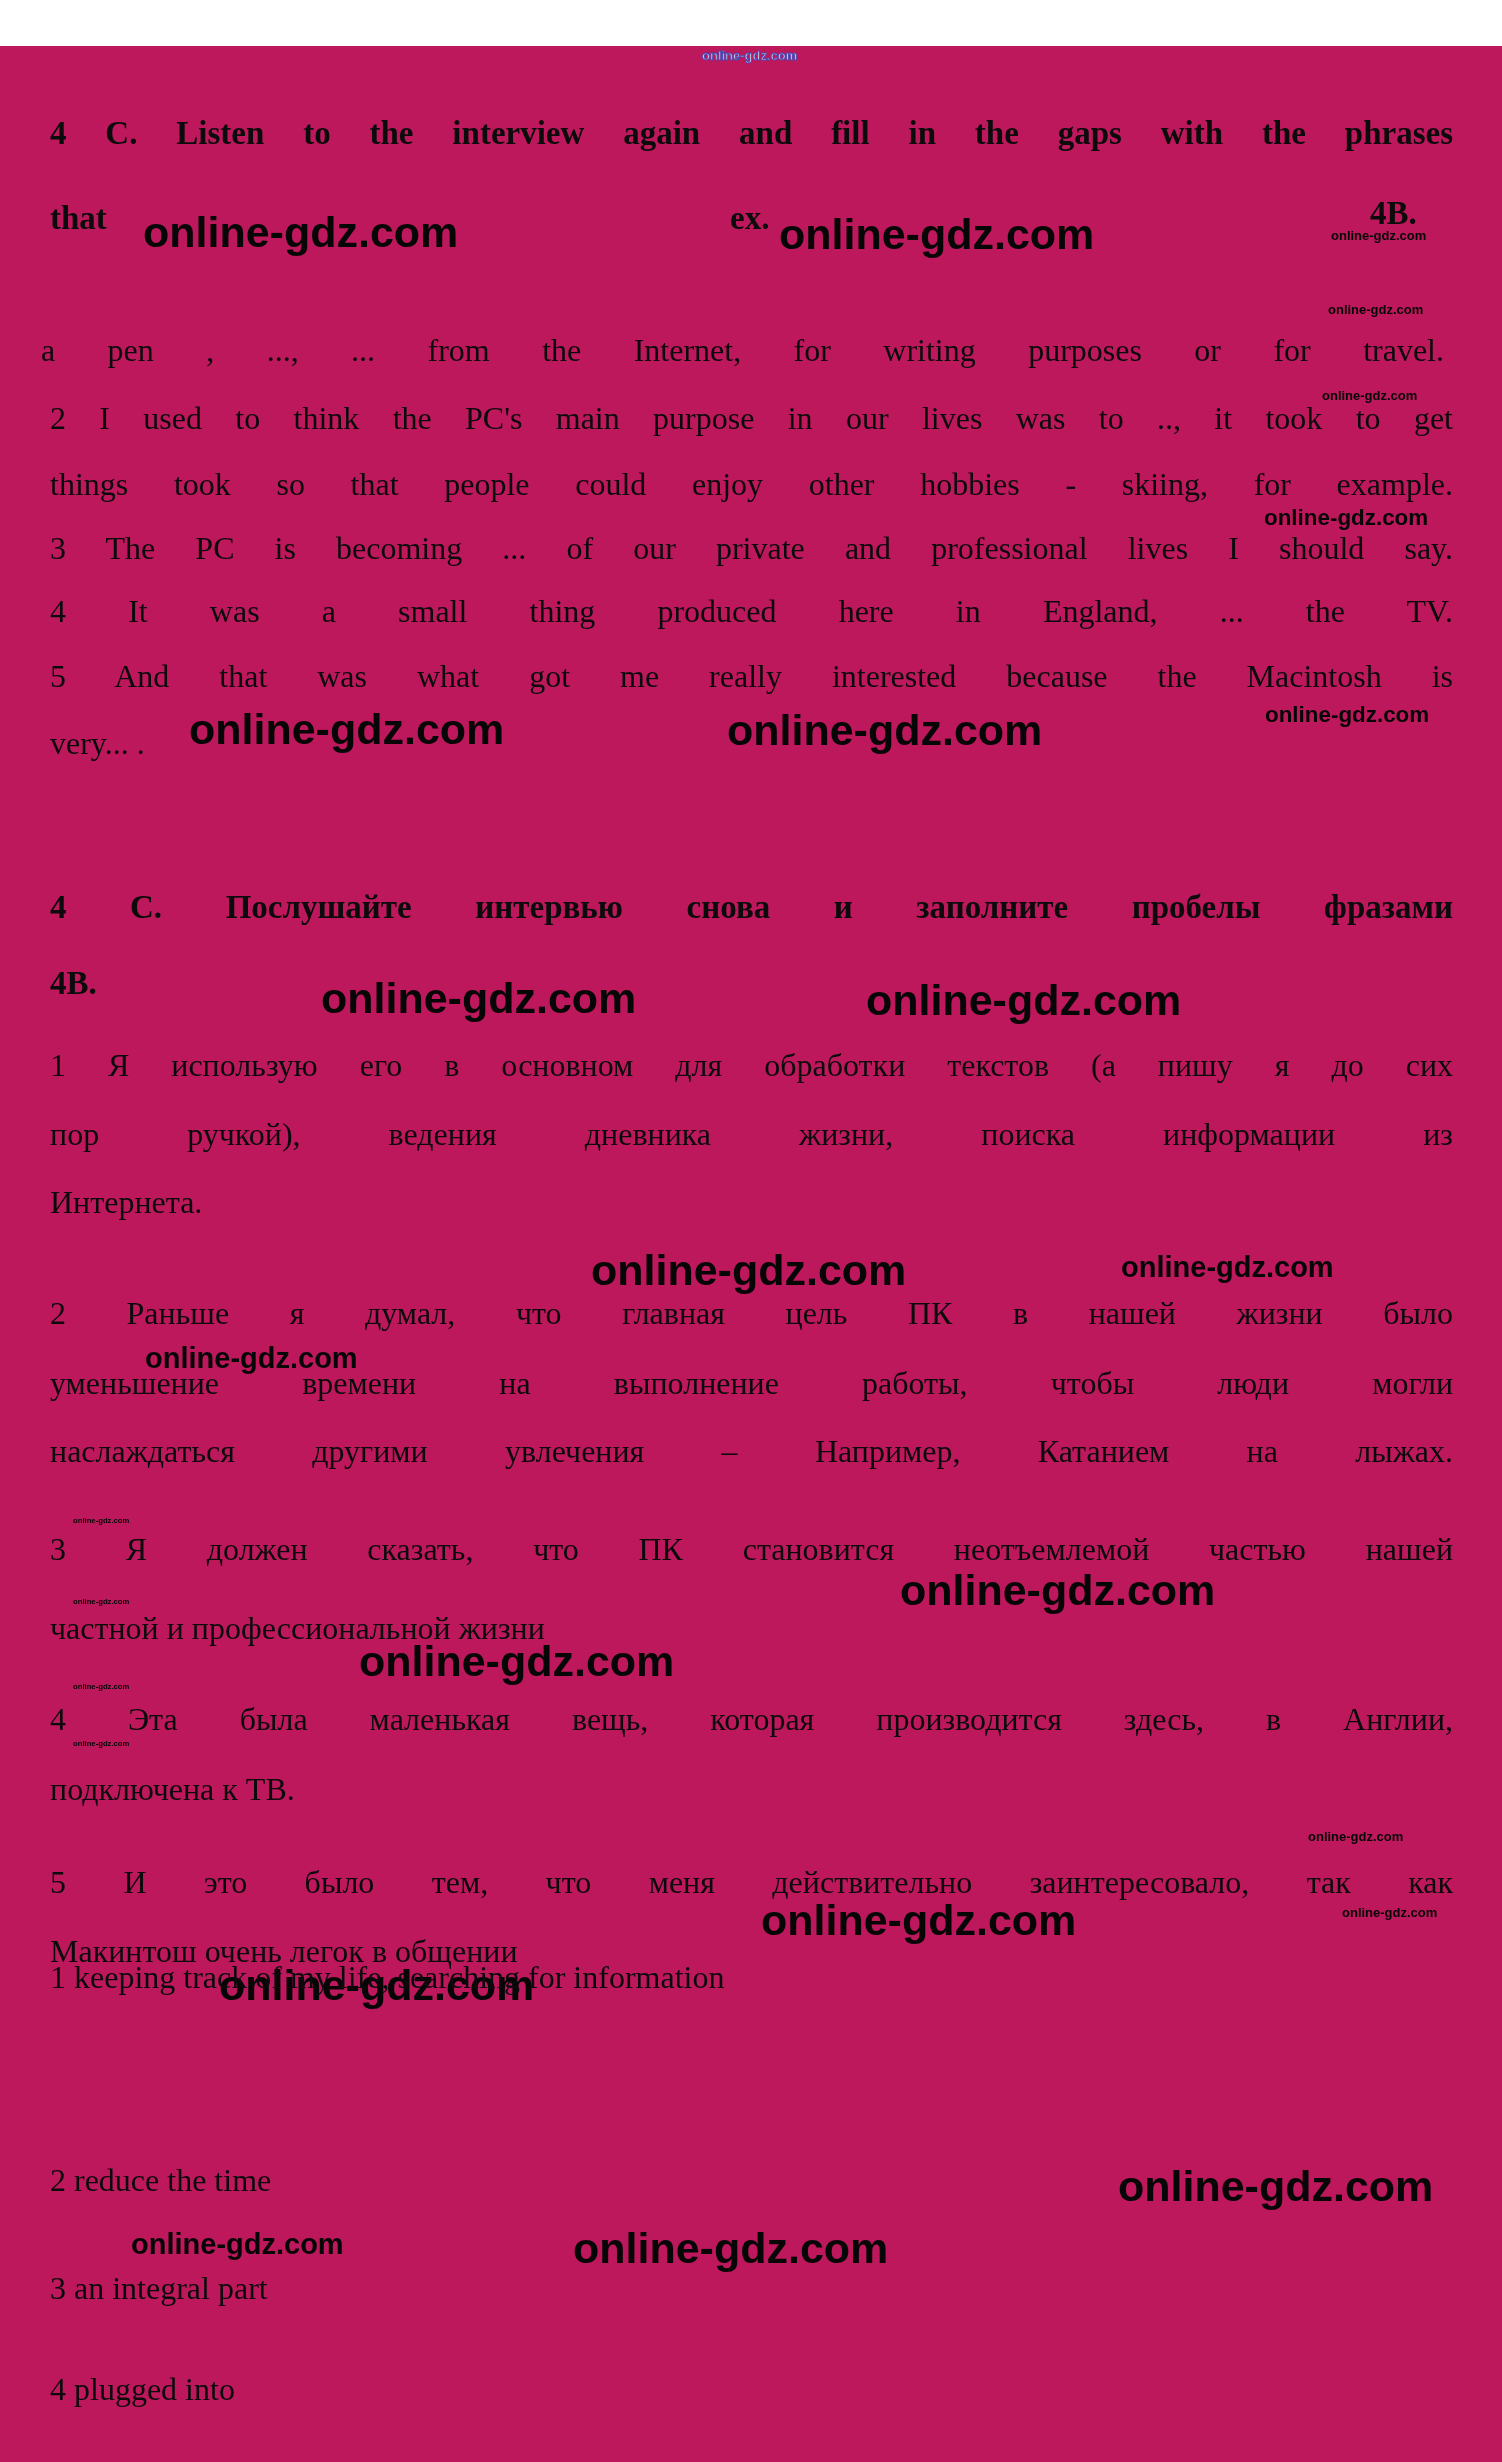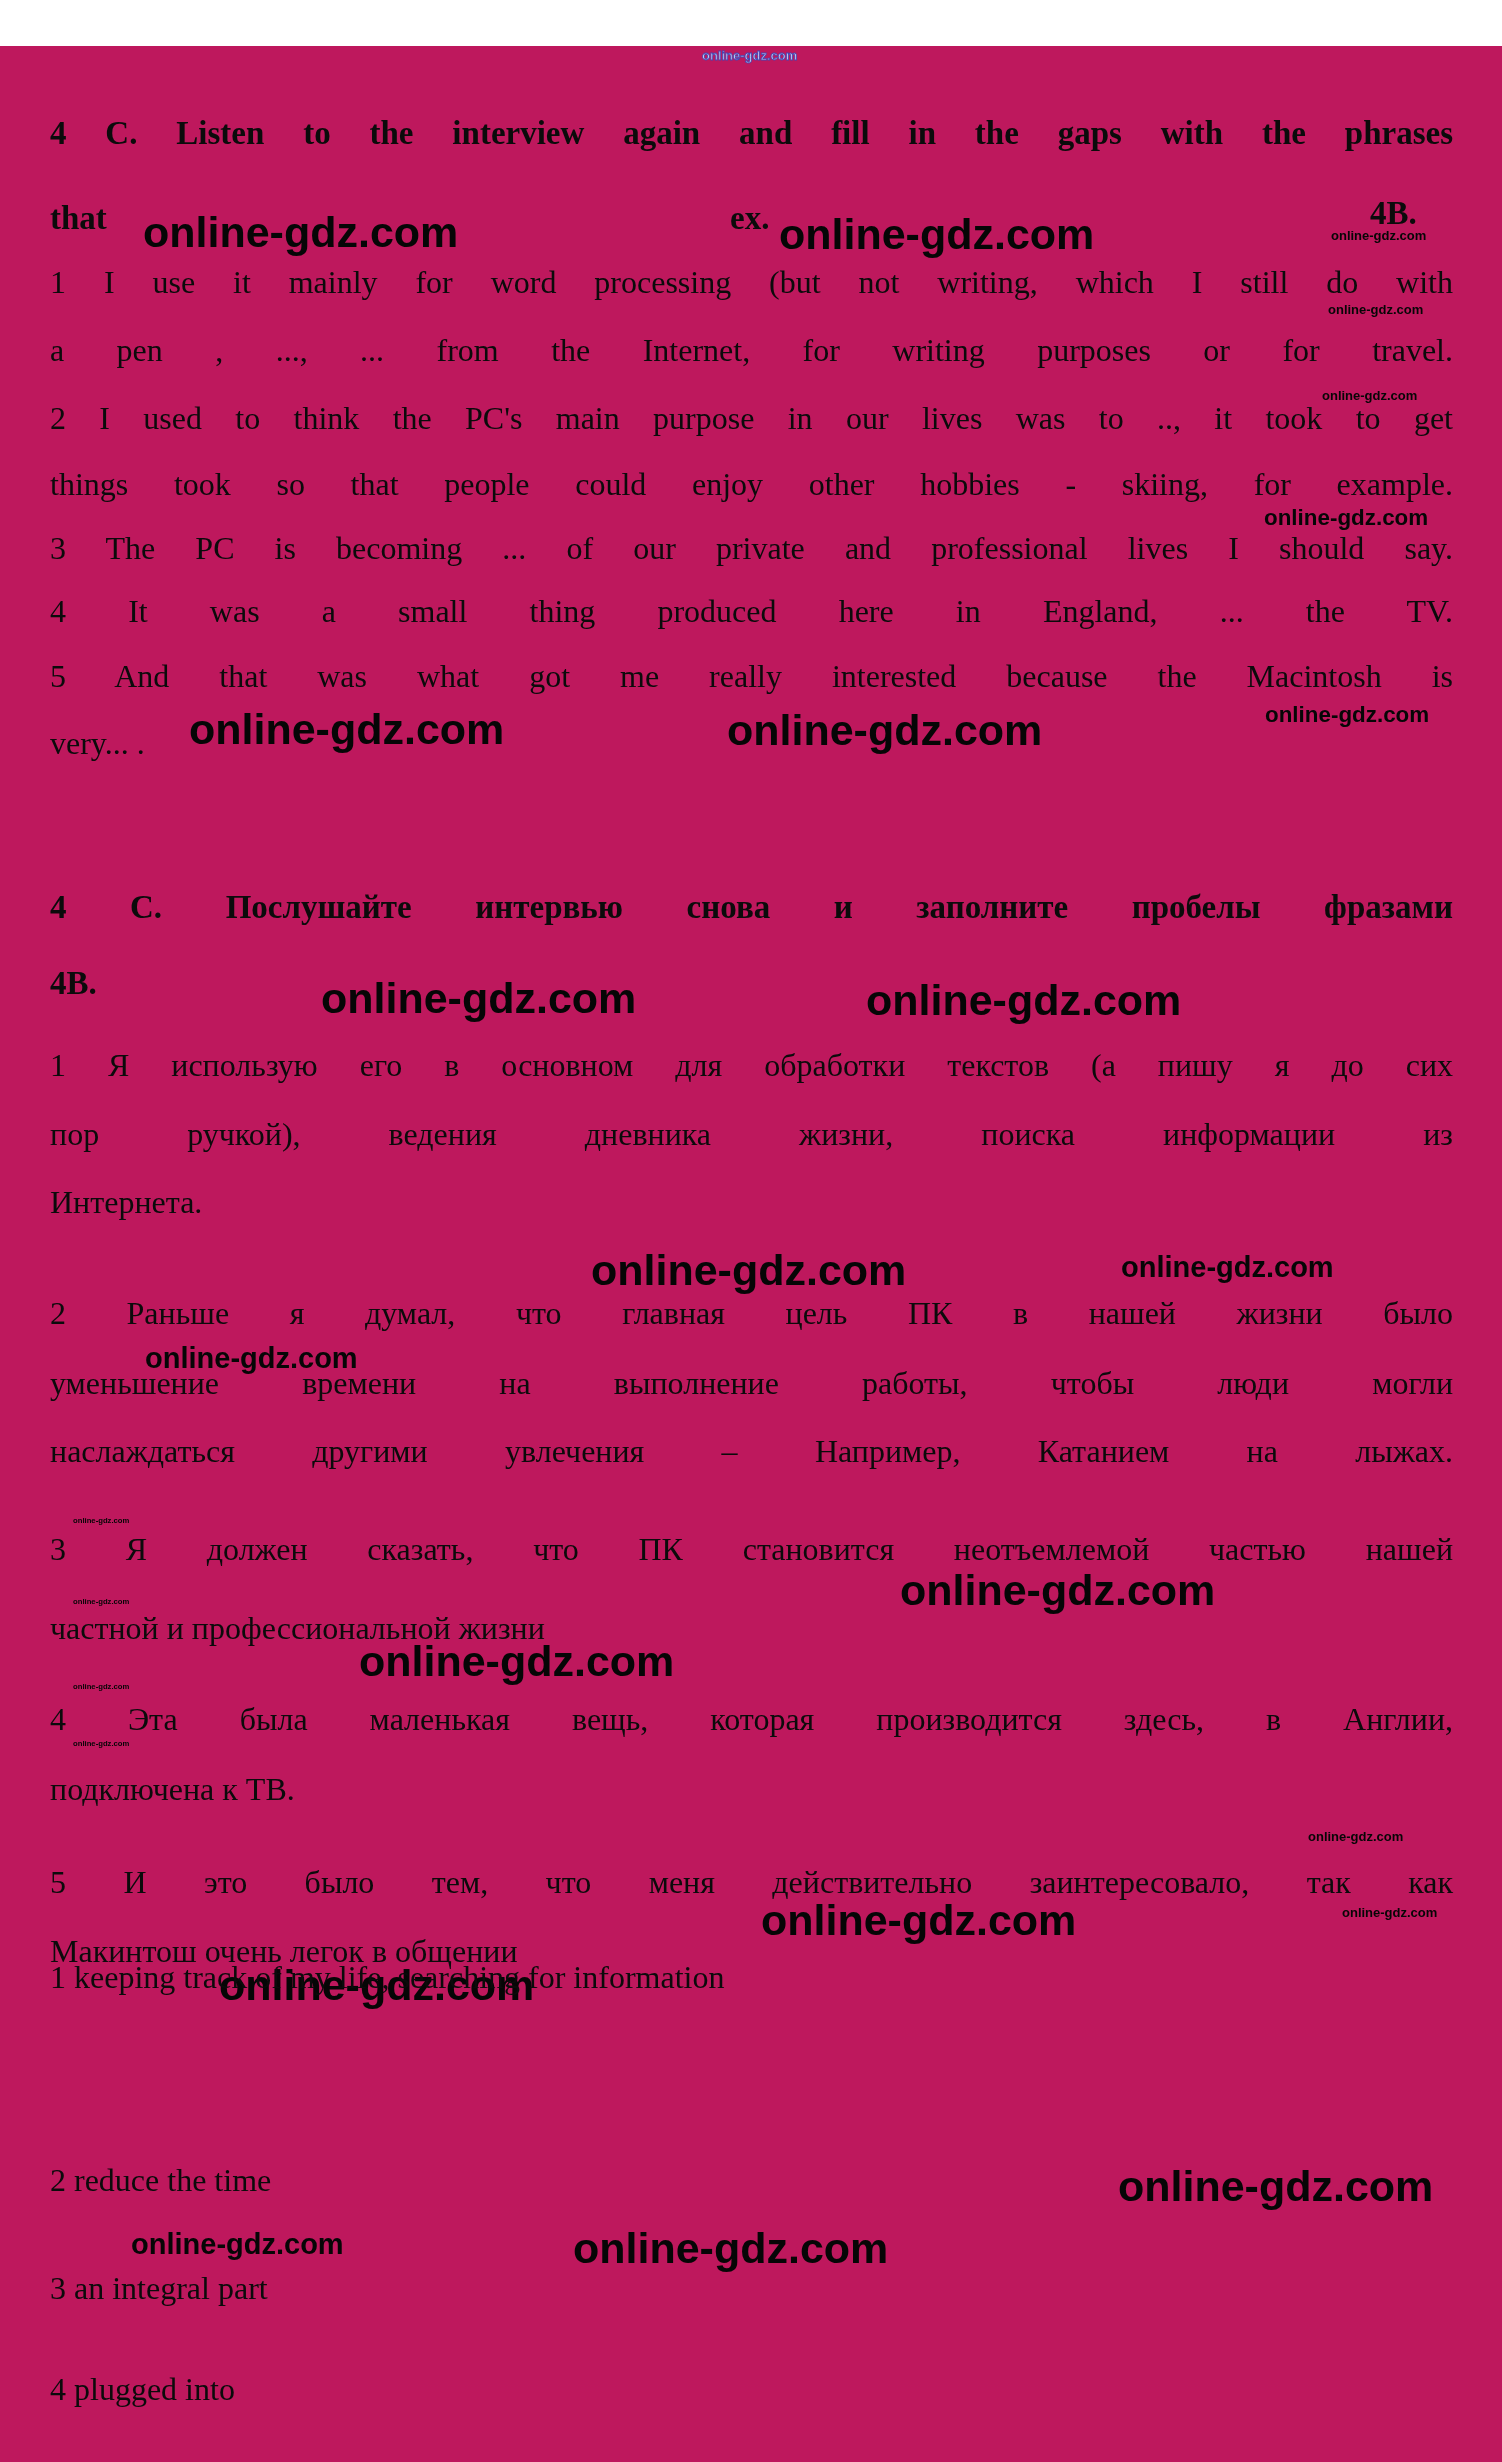--- a/index.html
+++ b/index.html
@@ -28,23 +28,22 @@
 
   <div class="t b j" style="left:50px;top:68px;">4 C. Listen to the interview again and fill in the gaps with the phrases</div>
 
   <div class="t b" style="left:50px;top:153px;">that</div>
   <div class="wm wm-56" style="left:143px;top:165px;">online-gdz.com</div>
   <div class="t b" style="left:730px;top:153px;">ex.</div>
   <div class="wm wm-56" style="left:779px;top:167px;">online-gdz.com</div>
   <div class="t b" style="left:1370px;top:148px;">4B.</div>
   <div class="wm wm-17" style="left:1331px;top:183px;">online-gdz.com</div>
 
-  <div class="t j" style="left:50px;top:218px;">1 I use it mainly for word processing (but not writing, which I still do with</div>
   <div class="wm wm-17" style="left:1328px;top:257px;">online-gdz.com</div>
-  <div class="t j" style="left:50px;top:286px;">a pen , ..., ... from the Internet, for writing purposes or for travel.</div>
+  <div class="t j" style="left:41px;top:286px;">a pen , ..., ... from the Internet, for writing purposes or for travel.</div>
   <div class="wm wm-17" style="left:1322px;top:343px;">online-gdz.com</div>
   <div class="t j" style="left:50px;top:354px;">2 I used to think the PC's main purpose in our lives was to .., it took to get</div>
   <div class="t j" style="left:50px;top:420px;">things took so that people could enjoy other hobbies - skiing, for example.</div>
   <div class="wm wm-29" style="left:1264px;top:461px;">online-gdz.com</div>
   <div class="t j" style="left:50px;top:484px;">3 The PC is becoming ... of our private and professional lives I should say.</div>
   <div class="t j" style="left:50px;top:547px;">4 It was a small thing produced here in England, ... the TV.</div>
   <div class="t j" style="left:50px;top:612px;">5 And that was what got me really interested because the Macintosh is</div>
   <div class="wm wm-29" style="left:1265px;top:658px;">online-gdz.com</div>
   <div class="wm wm-56" style="left:189px;top:662px;">online-gdz.com</div>
   <div class="wm wm-56" style="left:727px;top:663px;">online-gdz.com</div>

